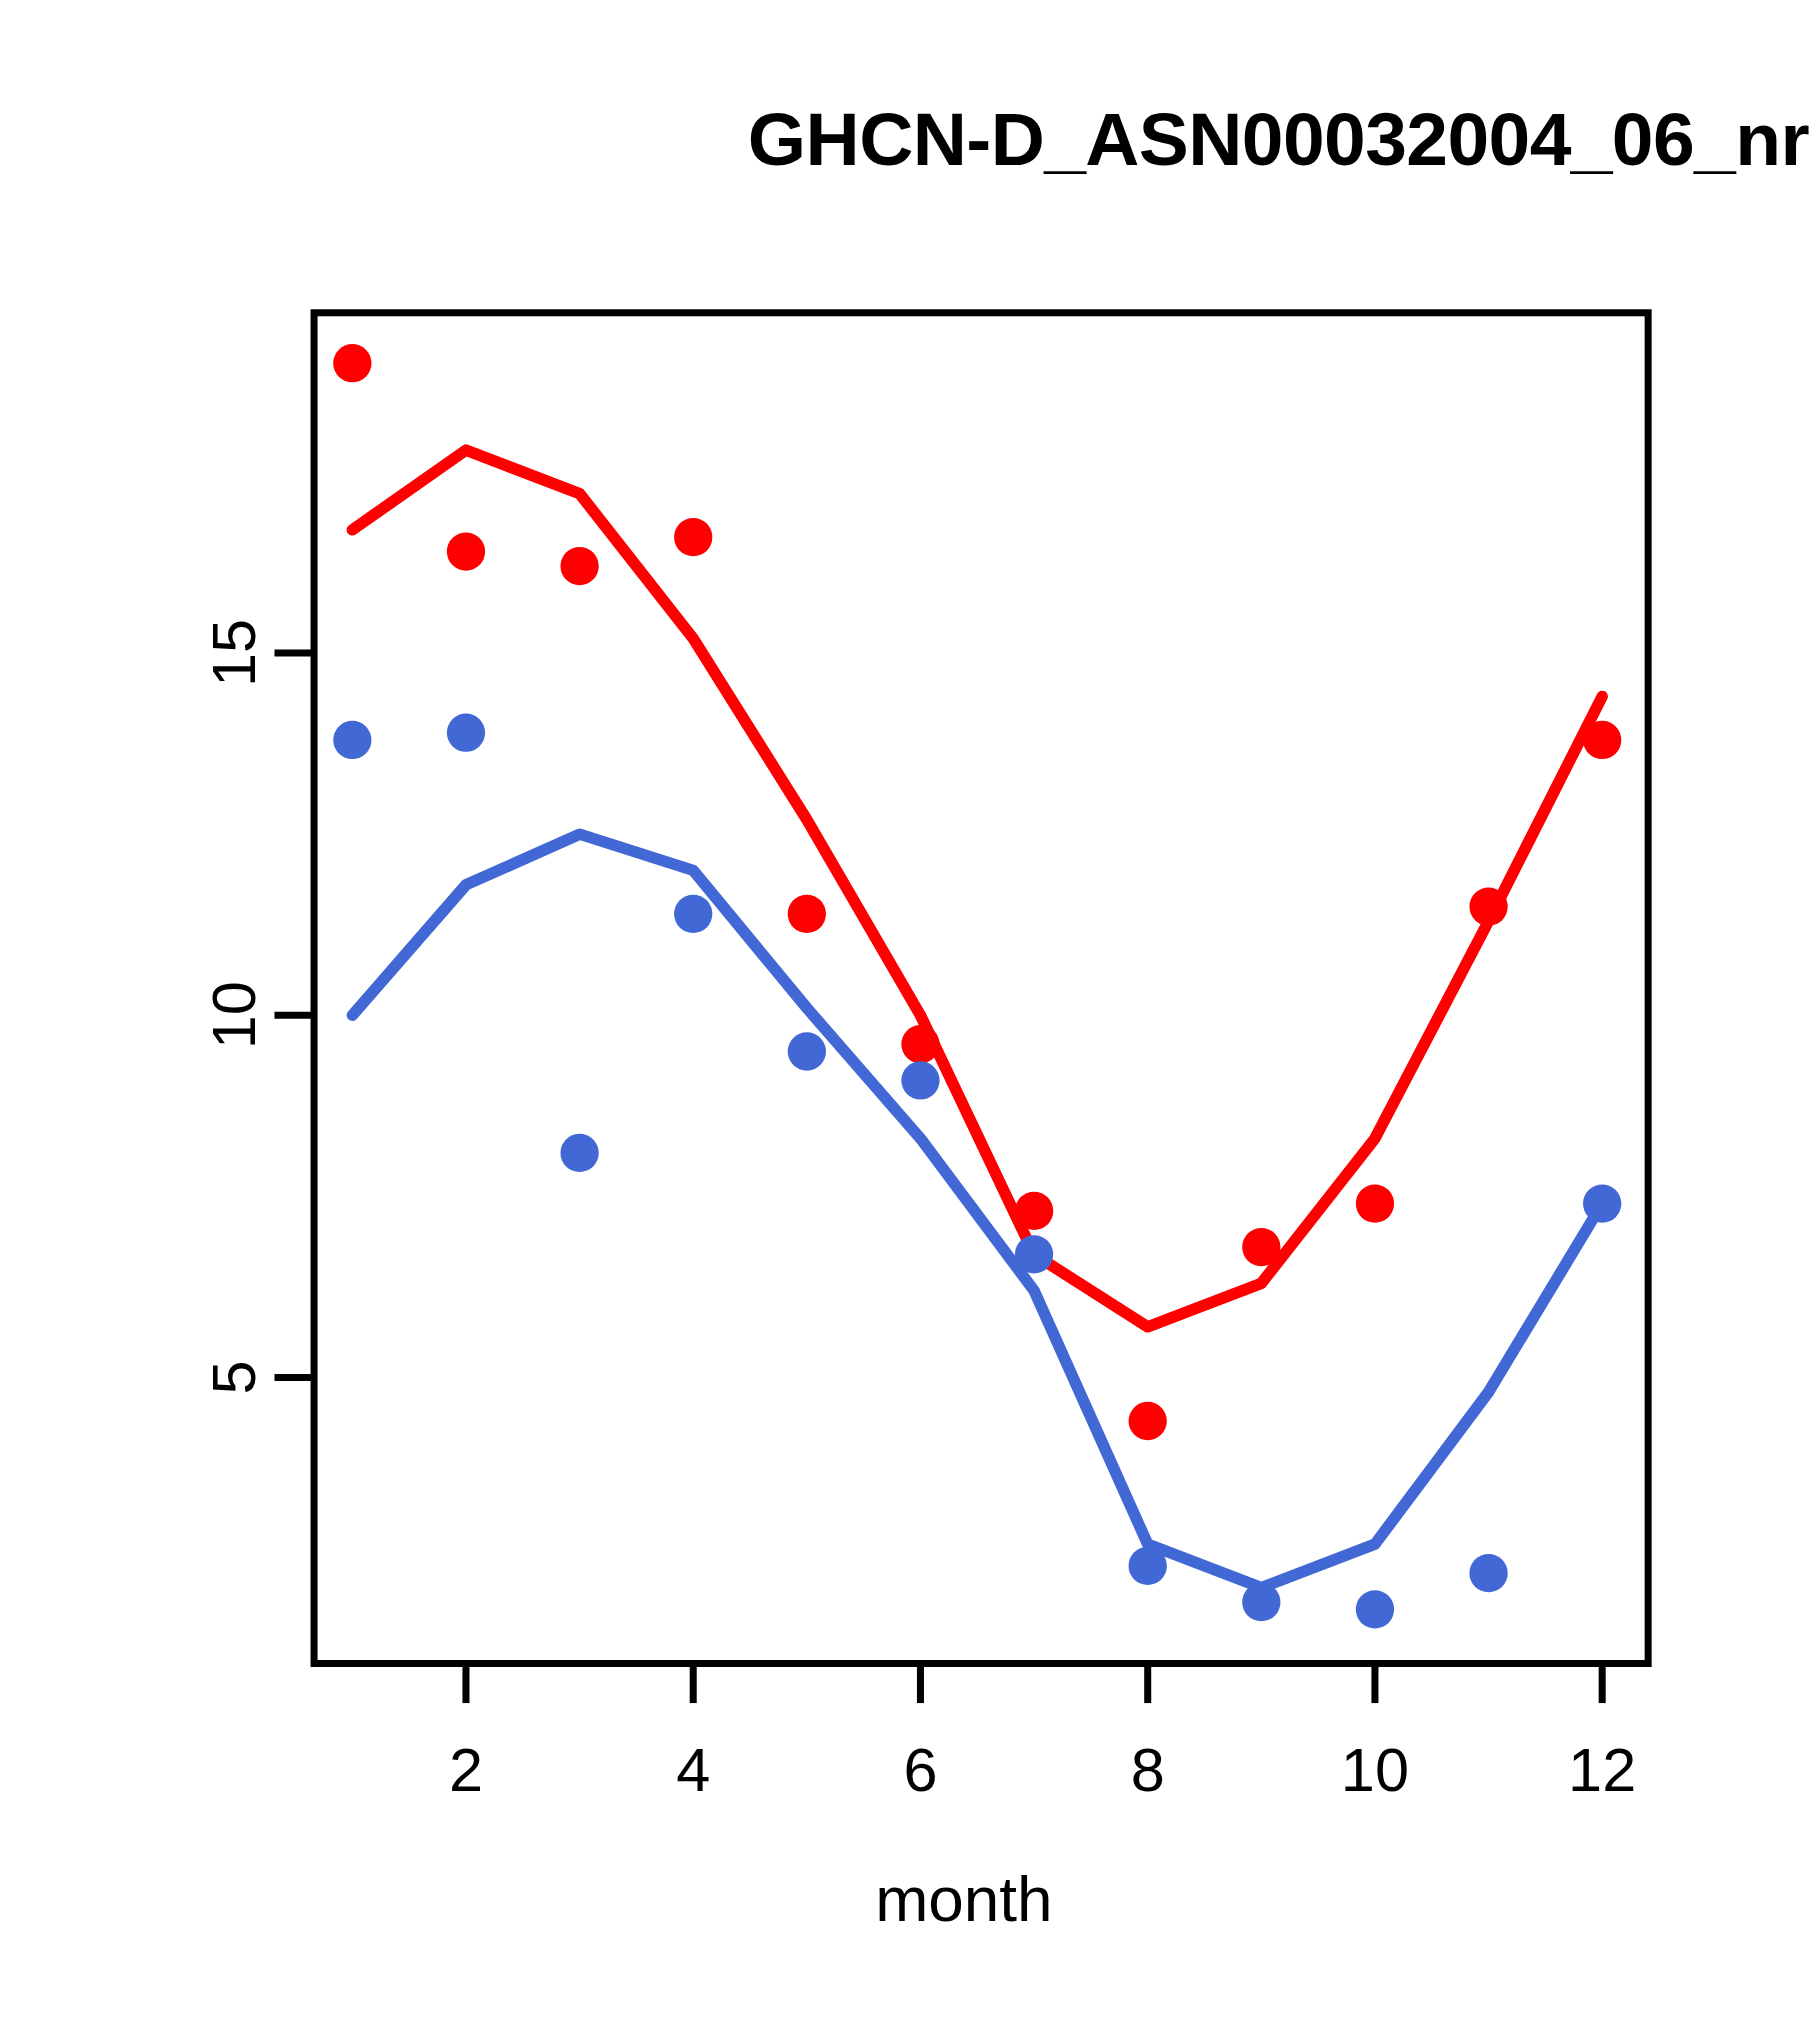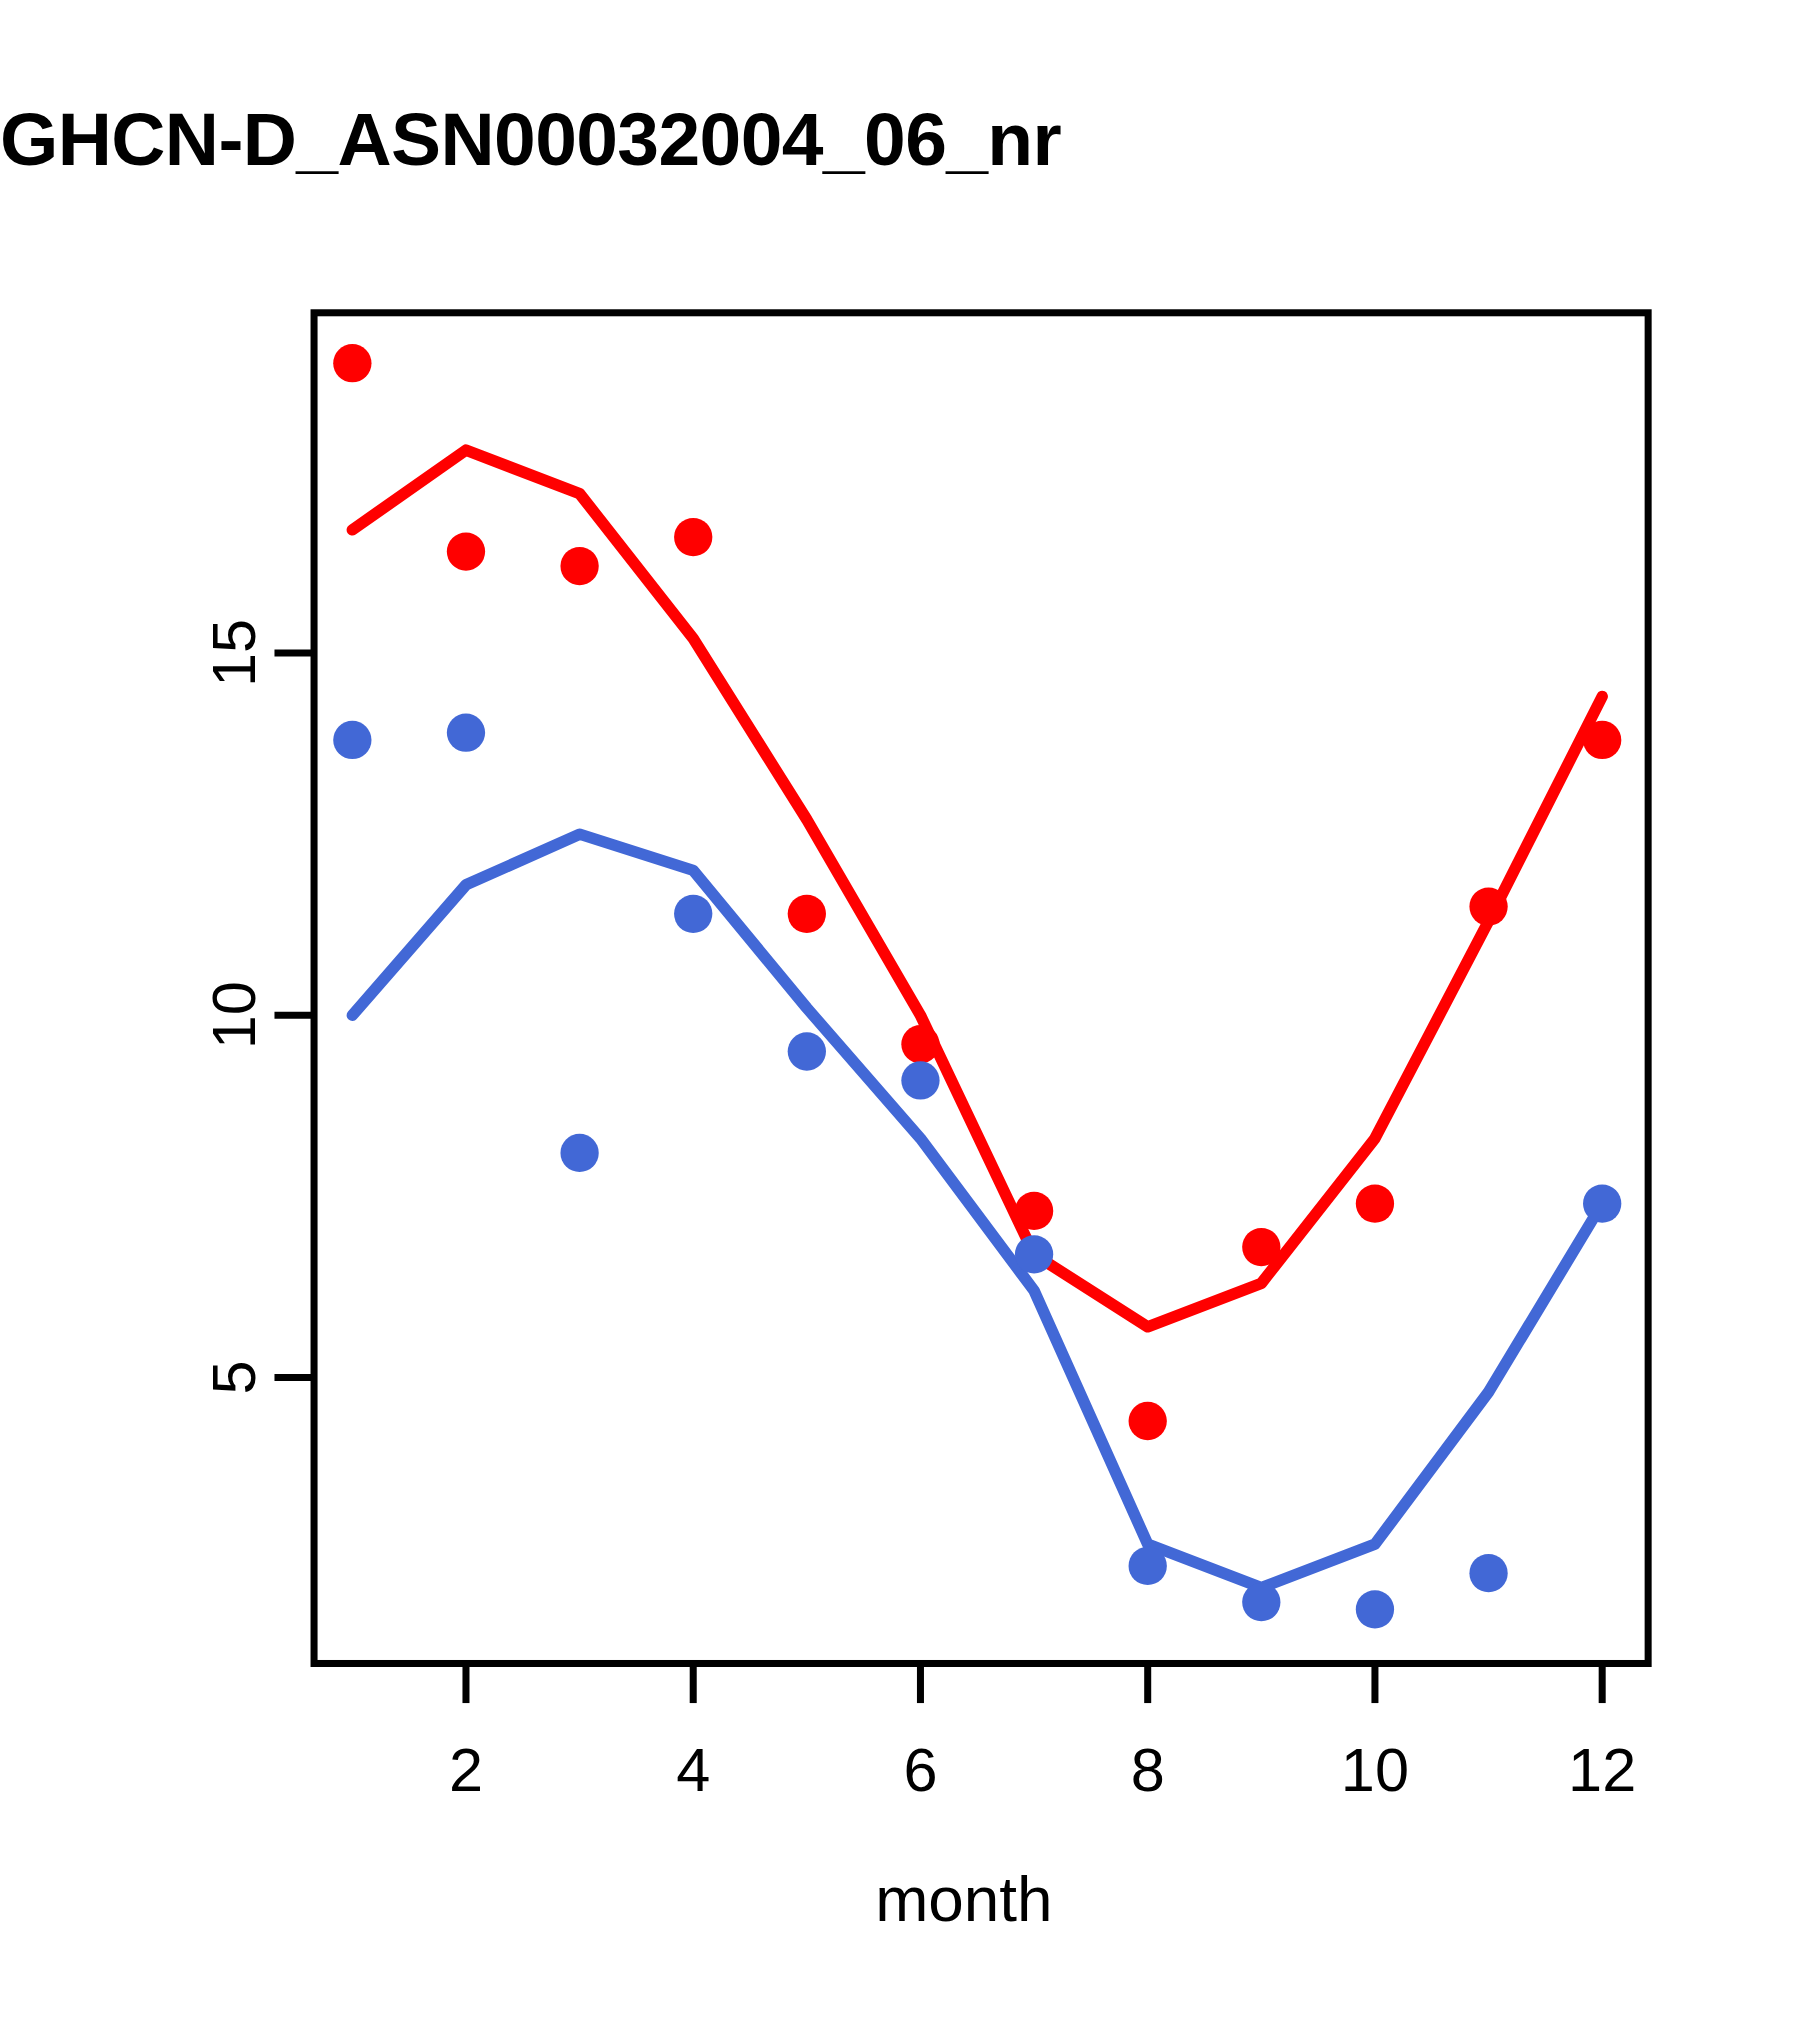--- a/index.html
+++ b/index.html
@@ -1,19 +1,19 @@
 <!DOCTYPE html>
 <html style="font-size:10.2px"><head>
 <meta charset="utf-8">
 <style>
   html,body{margin:0;padding:0;background:#ffffff;}
   body{width:1809px;height:2035px;font-family:"Liberation Sans",sans-serif;}
   #stage{position:relative;width:1809px;height:2035px;background:#fff;overflow:hidden;}
   #title{
-    position:absolute;left:0;top:96px;width:1809px;text-align:left;
+    position:absolute;left:0;top:96px;width:1809px;text-align:right;
     font-family:"Liberation Sans",sans-serif;font-weight:bold;font-size:75px;
     color:#000;letter-spacing:-0.6px;white-space:pre;
   }
   #plotsvg{position:absolute;left:0;top:0;width:1809px;height:2035px;}
   .tlabel{font-family:"Liberation Sans",sans-serif;font-size:96px;fill:#000;}
   .axlabel{font-family:"Liberation Sans",sans-serif;font-size:100px;fill:#000;}
 </style>
 </head>
 <body>
 

